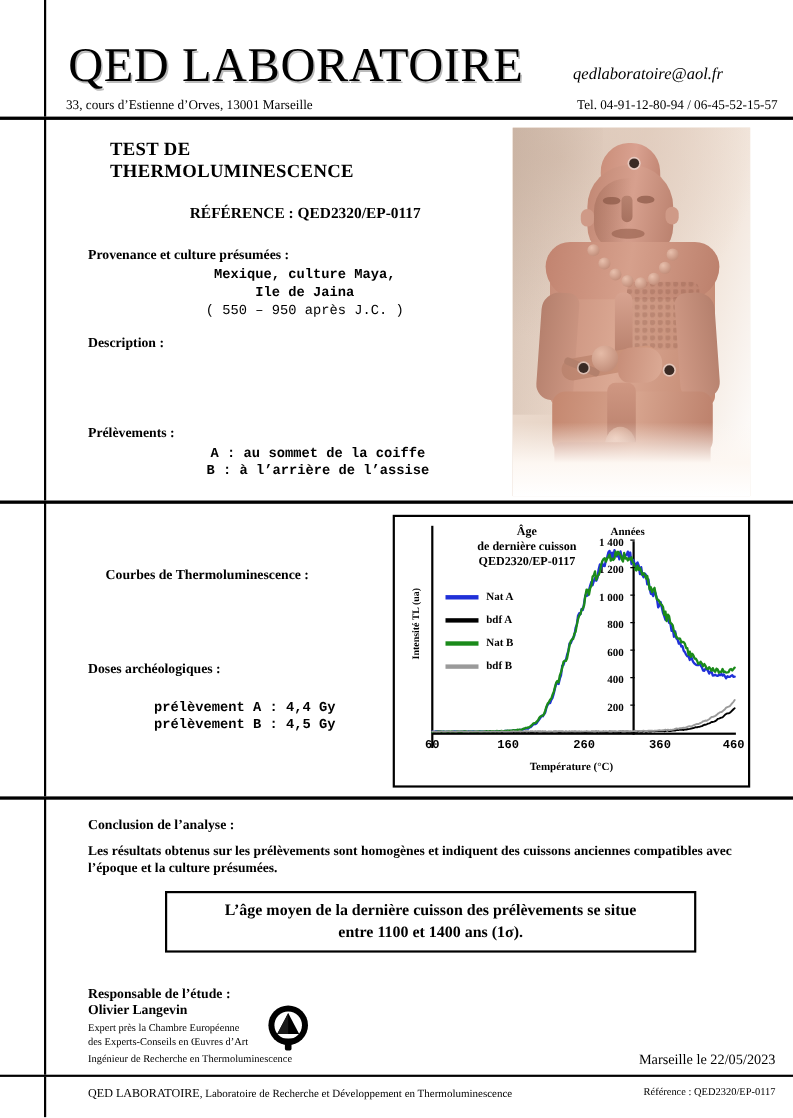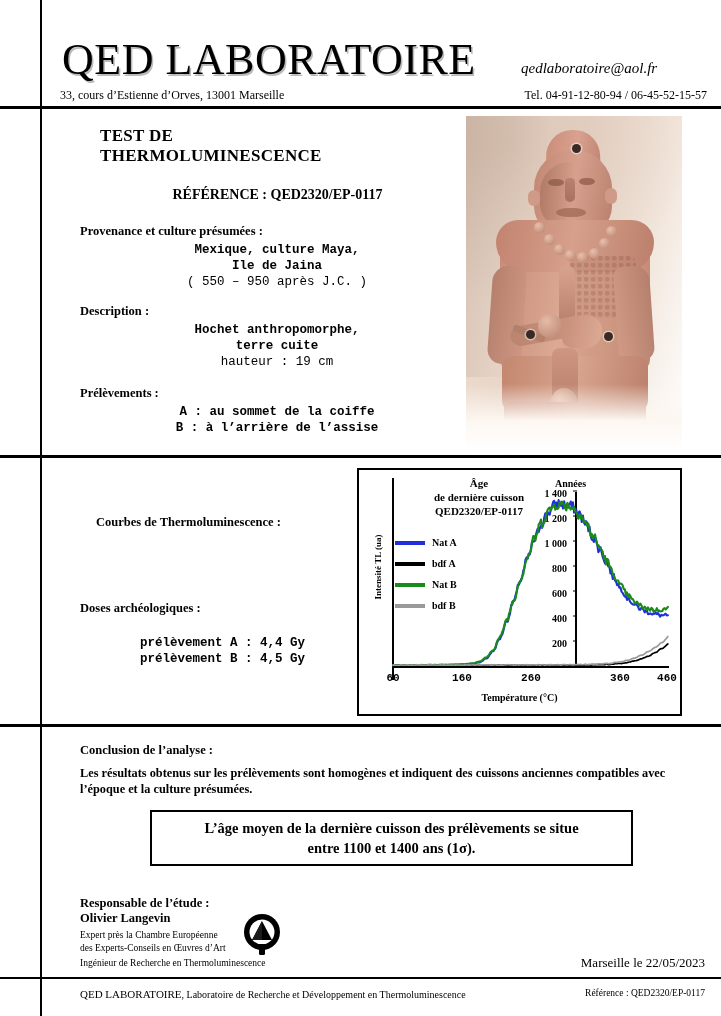--- a/index.html
+++ b/index.html
@@ -321,21 +321,21 @@
   #chart-head {
     position: absolute;
     left: 40px; top: 6px; width: 160px;
     text-align: center;
     font-size: 11px;
     font-weight: bold;
     line-height: 14px;
   }
   #chart-legend {
     position: absolute;
-    left: 36px; top: 62px;
+    left: 46px; top: 62px;
   }
   .lg-row {
     display: flex;
     align-items: center;
     height: 21px;
   }
   .lg-swatch {
     width: 30px; height: 4px;
     margin-right: 7px;
   }
@@ -491,28 +491,23 @@
   <div id="reference-line">RÉFÉRENCE : QED2320/EP-0117</div>
 
   <div class="info-label" style="left:80px; top:224px;">Provenance et culture présumées :</div>
   <div class="info-values" style="left:112px; top:242px; width:330px;">
     <div class="v-strong">Mexique, culture Maya,</div>
     <div class="v-strong">Ile de Jaina</div>
     <div class="v-plain">( 550 – 950 après J.C. )</div>
   </div>
 
   <div class="info-label" style="left:80px; top:304px;">Description :</div>
-  <div class="info-values" style="left:112px; top:322px; width:330px;">
-    <div class="v-strong">Hochet anthropomorphe,</div>
-    <div class="v-strong">terre cuite</div>
-    <div class="v-plain">hauteur : 19 cm</div>
-  </div>
 
   <div class="info-label" style="left:80px; top:386px;">Prélèvements :</div>
-  <div class="info-values" style="left:112px; top:404px; width:330px;">
+  <div class="info-values" style="left:124px; top:404px; width:330px;">
     <div class="v-strong">A : au sommet de la coiffe</div>
     <div class="v-strong">B : à l’arrière de l’assise</div>
   </div>
 
   <div id="photo-frame">
     <div id="photo-bg"></div>
     <div id="photo-shadowL"></div>
 
     <div class="fig" id="fig-headdress"></div>
     <div class="fig" id="fig-head"></div>
@@ -628,21 +623,21 @@
             <line x1="214" x2="218" y1="21" y2="21" stroke="#000" stroke-width="1"></line>
           </g>
       </svg>
 
       <div id="chart-xaxis"></div>
 
       <div id="chart-xticks">
         <div class="xtick" style="left:34px;">60</div>
         <div class="xtick" style="left:103px;">160</div>
         <div class="xtick" style="left:172px;">260</div>
-        <div class="xtick" style="left:241px;margin-left:20px;">360</div>
+        <div class="xtick" style="left:241px;">360</div>
         <div class="xtick" style="left:308px;">460</div>
       </div>
 
       <div id="chart-xlabel">Température (°C)</div>
     </div>
   </div>
 
   <div id="concl-title">Conclusion de l’analyse :</div>
   <div id="concl-text">Les résultats obtenus sur les prélèvements sont homogènes et indiquent des cuissons anciennes compatibles avec l’époque et la culture présumées.</div>
   <div id="concl-box">

